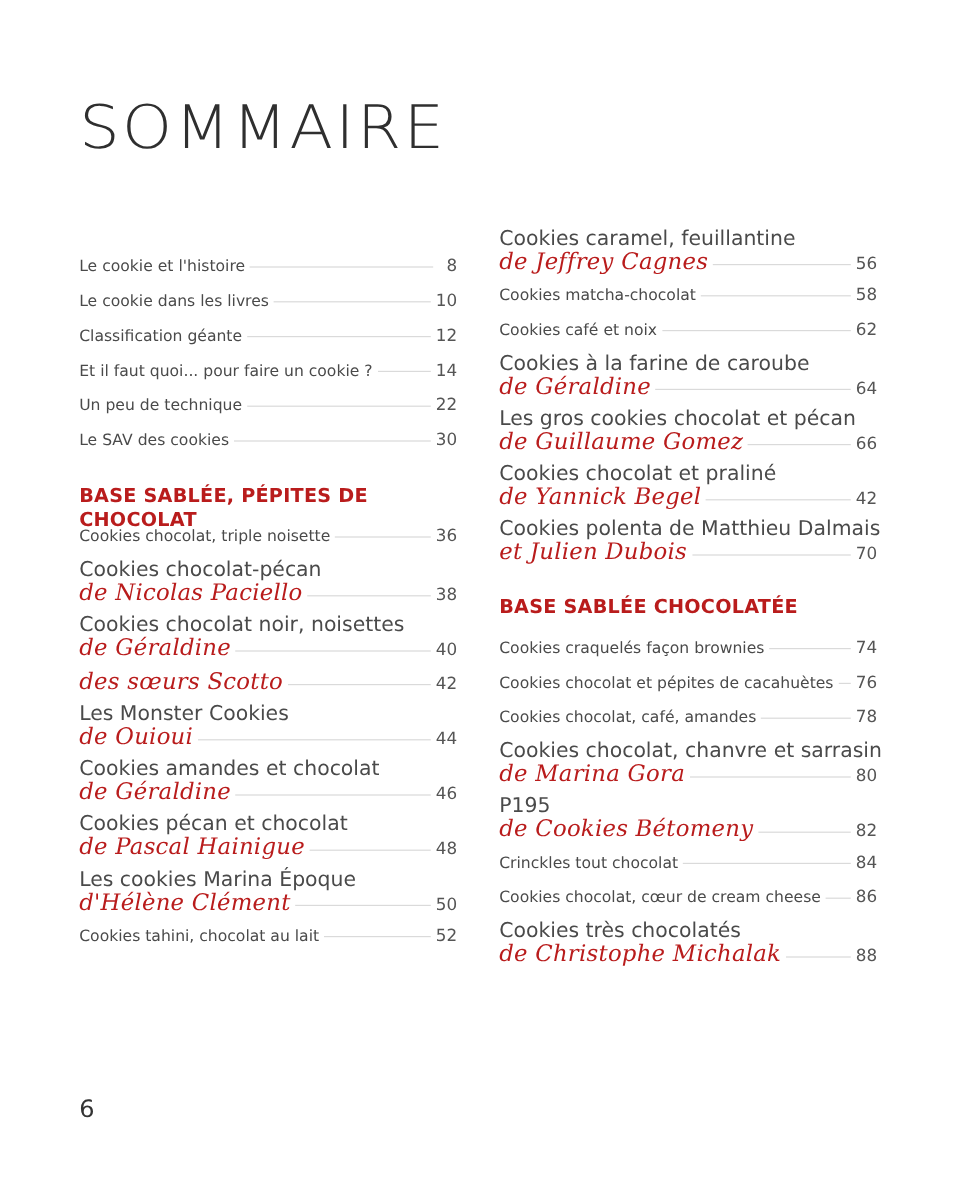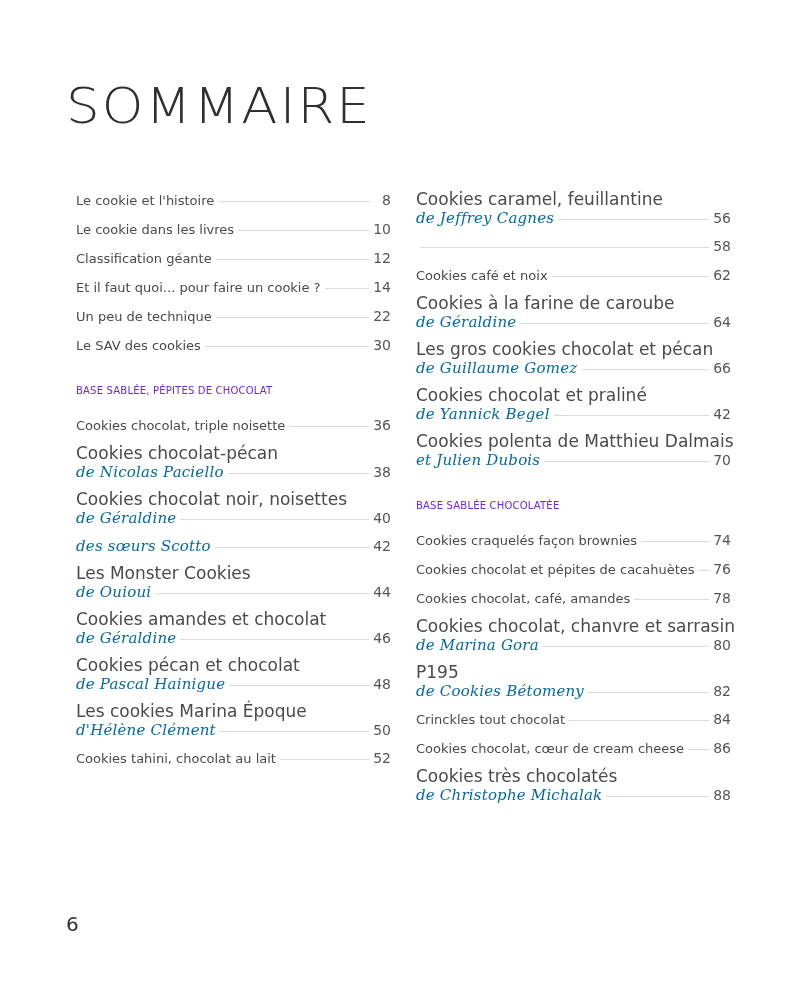--- a/index.html
+++ b/index.html
@@ -7,38 +7,38 @@
       width: 810px; height: 1000px; background: #ffffff; position: relative; overflow: hidden;
       font-family: "DejaVu Sans", sans-serif; color: #3a3a3a;
     }
     .title {
       position: absolute; left: 66px; top: 76px;
       font-family: "DejaVu Sans", sans-serif; font-weight: 200;
       font-size: 50px; letter-spacing: 2px; color: #2f2f2f; line-height: 60px;
       transform: scaleX(1.06); transform-origin: left;
     }
     .col { position: absolute; top: 190px; }
-    .col-left { left: 76px; width: 315px; }
+    .col-left { left: 66px; width: 315px; margin-top: 22px; }
     .col-right { left: 416px; width: 315px; }
     .entry { display: block; }
     .line {
       display: flex; align-items: baseline; font-size: 13px; color: #4a4a4a;
       height: 20px; line-height: 20px; white-space: nowrap;
     }
     .line .txt { flex: 0 0 auto; }
     .leader { flex: 1 1 auto; border-bottom: 1px solid #dadada; margin: 0 4px; transform: translateY(-3px); }
     .page { flex: 0 0 auto; font-size: 14px; color: #555; min-width: 16px; text-align: right; }
     .script {
-      font-family: "DejaVu Serif", serif; font-style: italic; font-size: 15px; color: #0369a1;
+      font-family: "DejaVu Serif", serif; font-style: italic; font-size: 19px; color: #b91c1c;
       letter-spacing: 0.2px;
     }
     .single { margin-bottom: 9px; }
     .double { margin-bottom: 8px; }
     .section {
-      font-family: "DejaVu Sans", sans-serif; font-weight: normal; font-size: 10px; color: #6d28d9;
+      font-family: "DejaVu Sans", sans-serif; font-weight: bold; font-size: 16px; color: #b91c1c;
       letter-spacing: 0.2px; margin: 26px 0 14px 0; height: 20px; line-height: 20px;
     }
     .first-line { height: 18px; line-height: 18px; font-size: 17px; color: #4a4a4a; white-space: nowrap; }
     .folio { position: absolute; left: 66px; top: 912px; font-size: 20px; color: #333; }
   </style>
 </head>
 <body>
 
 <div class="title">SOMMAIRE</div>
 
@@ -178,20 +178,21 @@
         <div class="first-line">Cookies caramel, feuillantine</div>
         <div class="line">
           <span class="txt script">de Jeffrey Cagnes</span>
           <span class="leader"></span>
           <span class="page">56</span>
         </div>
       </div>
 
     <div class="entry single">
         <div class="line">
+          <span class="txt">Cookies matcha-chocolat</span>
           <span class="leader"></span>
           <span class="page">58</span>
         </div>
       </div>
 
 
     <div class="entry single">
         <div class="line">
           <span class="txt">Cookies café et noix</span>
           <span class="leader"></span>

